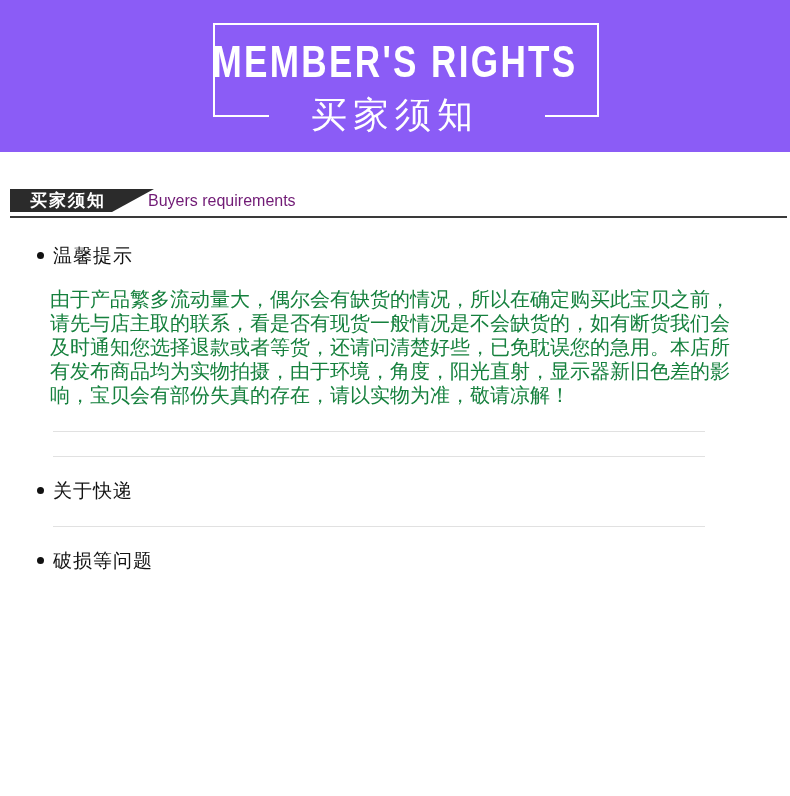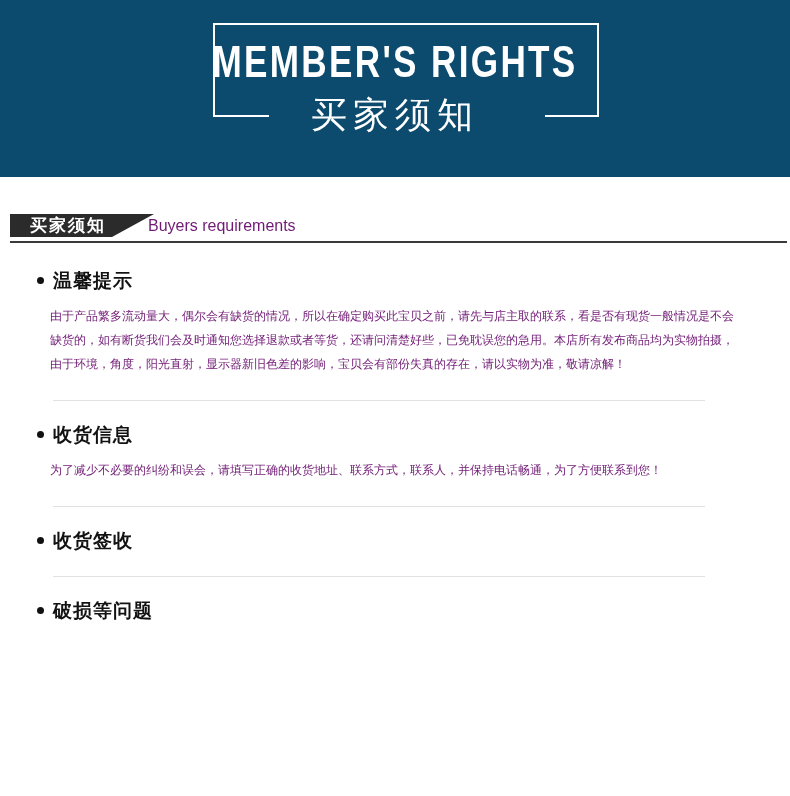--- a/index.html
+++ b/index.html
@@ -13,22 +13,22 @@
     width: 790px;
     height: 796px;
     background: #ffffff;
     overflow: hidden;
   }
 
   
   .banner {
     position: relative;
     width: 790px;
-    height: 177px;
-    background: #0c4a6e;
+    height: 152px;
+    background: #8b5cf6;
   }
   .banner-frame {
     position: absolute;
     left: 213px;
     top: 23px;
     width: 386px;
     height: 94px;
     border-top: 2px solid #ffffff;
     border-left: 2px solid #ffffff;
     border-right: 2px solid #ffffff;
@@ -127,31 +127,31 @@
   .bullet {
     width: 7px;
     height: 7px;
     border-radius: 50%;
     background: #111111;
     margin-right: 9px;
     flex: 0 0 auto;
   }
   .section-title {
     font-size: 19px;
-    font-weight: bold;
+    font-weight: normal;
     color: #121212;
     letter-spacing: 1px;
     white-space: nowrap;
   }
   .section-body {
-    margin: 12px 0 0 13px;
+    margin: 20px 0 0 13px;
     max-width: 695px;
-    font-size: 12px;
+    font-size: 20px;
     line-height: 24px;
-    color: #701a75;
+    color: #15803d;
   }
   .divider {
     margin: 24px 0 22px 16px;
     width: 652px;
     height: 0;
     border-top: 1px solid #E1E1E1;
   }
 </style>
 </head>
 <body>
@@ -177,33 +177,26 @@
 
     <div class="section">
       <div class="section-head">
         <span class="bullet"></span>
         <span class="section-title">温馨提示</span>
       </div>
       <div class="section-body">由于产品繁多流动量大，偶尔会有缺货的情况，所以在确定购买此宝贝之前，请先与店主取的联系，看是否有现货一般情况是不会缺货的，如有断货我们会及时通知您选择退款或者等货，还请问清楚好些，已免耽误您的急用。本店所有发布商品均为实物拍摄，由于环境，角度，阳光直射，显示器新旧色差的影响，宝贝会有部份失真的存在，请以实物为准，敬请凉解！</div>
     </div>
     <div class="divider"></div>
 
+    <div class="divider"></div>
+
     <div class="section">
       <div class="section-head">
         <span class="bullet"></span>
-        <span class="section-title">收货信息</span>
-      </div>
-      <div class="section-body">为了减少不必要的纠纷和误会，请填写正确的收货地址、联系方式，联系人，并保持电话畅通，为了方便联系到您！</div>
-    </div>
-    <div class="divider"></div>
-
-    <div class="section">
-      <div class="section-head">
-        <span class="bullet"></span>
-        <span class="section-title">收货签收</span>
+        <span class="section-title">关于快递</span>
       </div>
     </div>
     <div class="divider"></div>
 
     <div class="section">
       <div class="section-head">
         <span class="bullet"></span>
         <span class="section-title">破损等问题</span>
       </div>
     </div>

